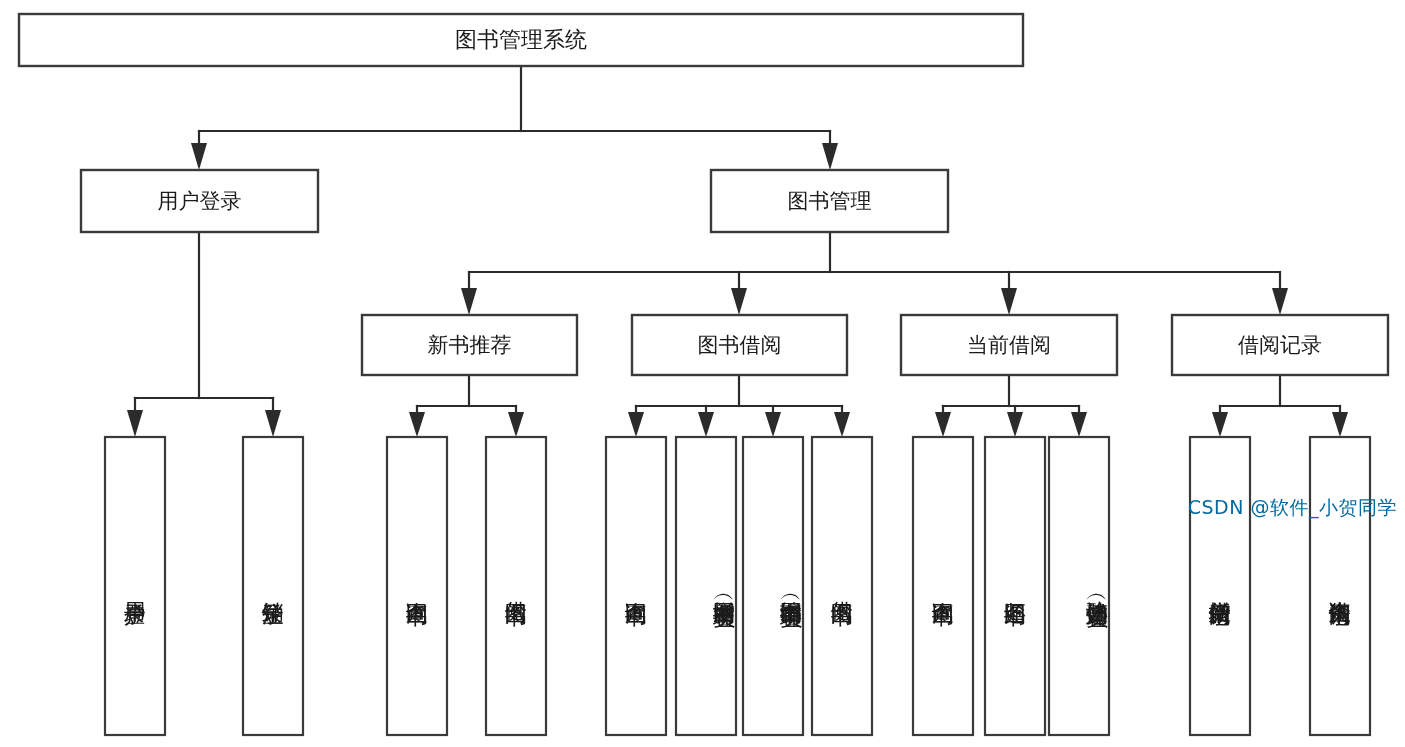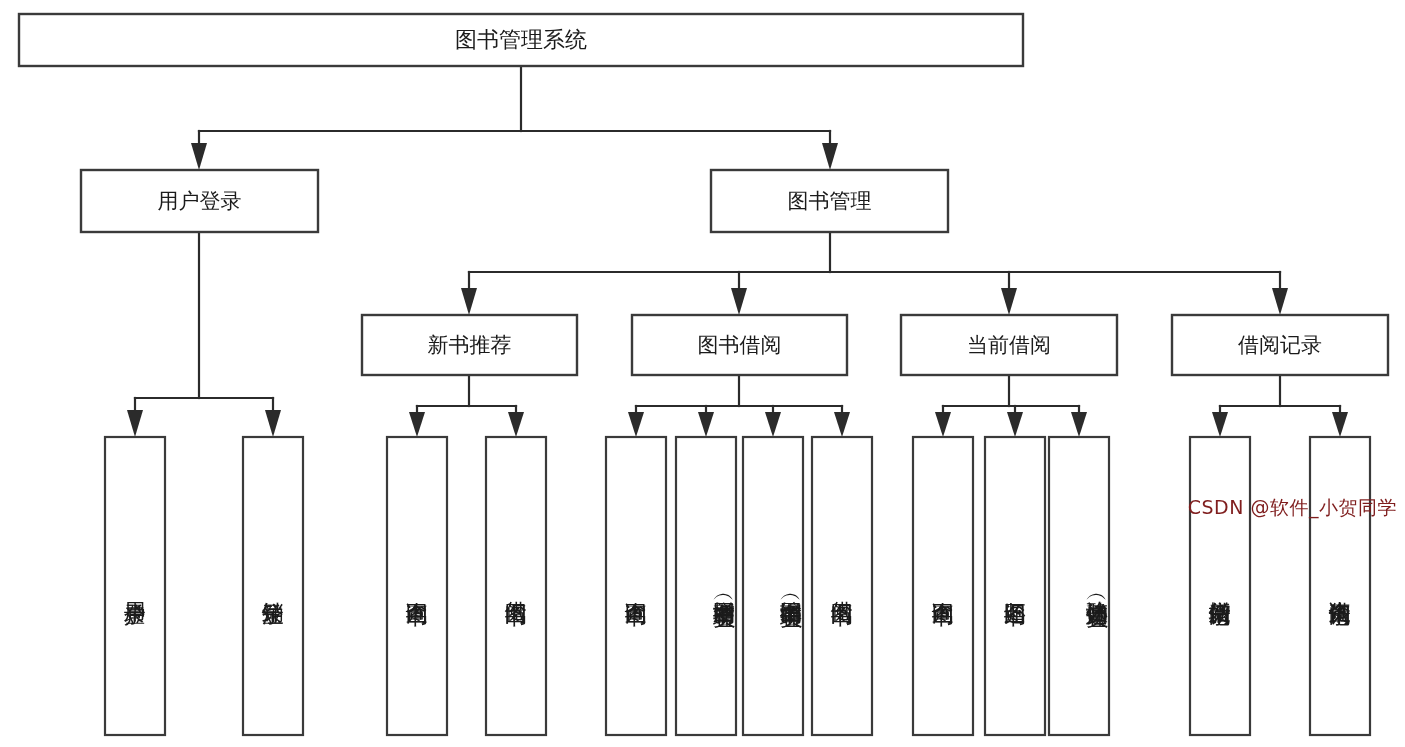--- a/index.html
+++ b/index.html
@@ -71,21 +71,21 @@
     justify-content: center;
     white-space: nowrap;
     pointer-events: none;
   }
   .watermark {
     position: absolute;
     right: 8px;
     bottom: 4px;
     font-family: "DejaVu Sans", "Liberation Sans", sans-serif;
     font-size: 19px;
-    color: #7f1d1d;
+    color: #0369a1;
     letter-spacing: 0.5px;
     white-space: nowrap;
   }
 </style>
 </head>
 <body>
 
 <div id="diagram-root">
 
   <svg class="diagram" viewBox="0 0 1405 747">

